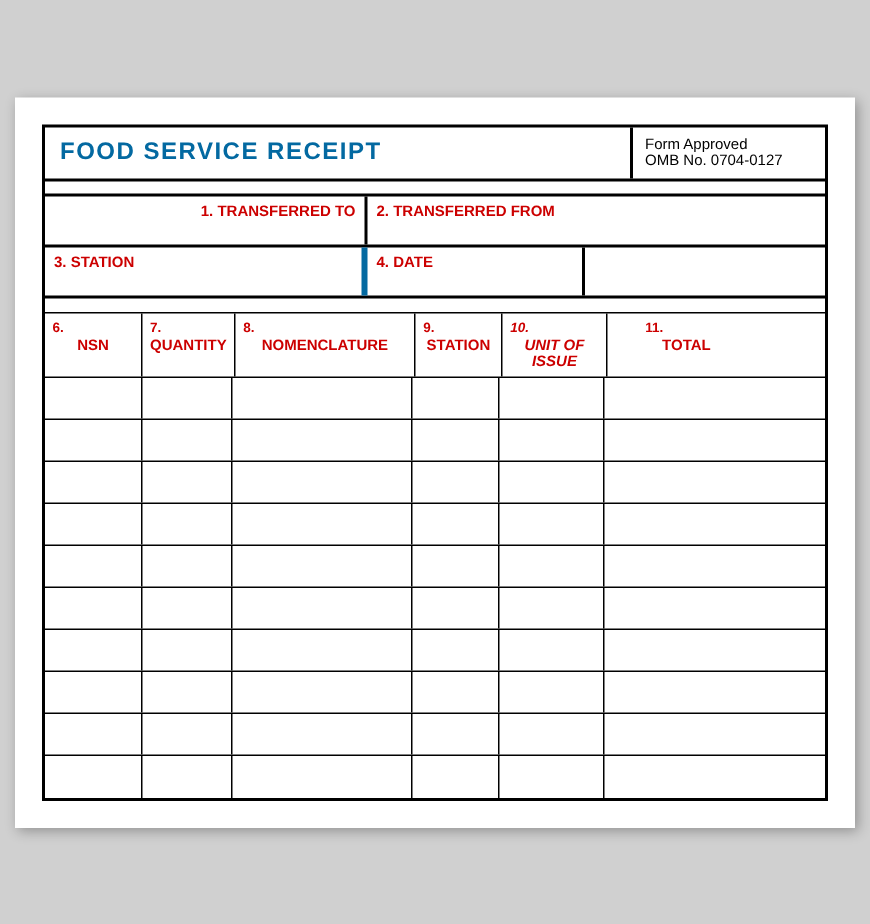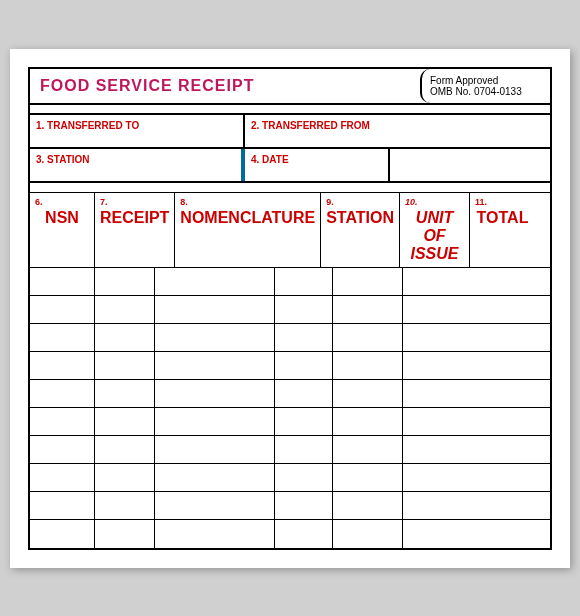--- a/index.html
+++ b/index.html
@@ -33,34 +33,33 @@
     .header-row {
       display: flex;
       border-bottom: 2px solid #000;
     }
 
     .header-title {
       flex: 1;
       padding: 8px 10px;
       font-size: 16px;
       font-weight: bold;
-      color: #be185d;
+      color: #0369a1;
       letter-spacing: 1px;
     }
 
     .header-omb {
       border-left: 2px solid #000;
       padding: 5px 8px;
       font-size: 10px;
       color: #000;
       min-width: 130px;
       display: flex;
       flex-direction: column;
       justify-content: center;
-      border-radius: 10px;
     }
 
     
     .field-row {
       display: flex;
       border-bottom: 1px solid #000;
     }
 
     .field-row.thick-border {
       border-bottom: 2px solid #000;
@@ -105,21 +104,21 @@
       border-right: none;
     }
 
     .col-header .col-num {
       font-size: 9px;
       color: #c00;
       font-weight: bold;
     }
 
     .col-header .col-label {
-      font-size: 16px;
+      font-size: 10px;
       color: #c00;
       font-weight: bold;
       text-align: center;
       margin-top: 2px;
     }
 
     
     .data-row {
       display: flex;
       border-bottom: 1px solid #000;
@@ -139,26 +138,27 @@
     .data-cell:last-child {
       border-right: none;
     }
 
     
     .col-nsn    { flex: 0 0 65px; }
     .col-vouch  { flex: 0 0 60px; }
     .col-nom    { flex: 0 0 120px; }
     .col-qty    { flex: 0 0 58px; }
     .col-unit   { flex: 0 0 70px; font-style: italic; }
-    .col-total  { flex: 0 0 65px; }
+    .col-total  { flex: 0 0 65px; margin-left: 20px; }
 
     
     .row-transfer .cell-to {
       flex: 0 0 215px;
       border-right: 2px solid #000;
+      text-align: right;
     }
     .row-transfer .cell-from {
       flex: 1;
       border-radius: 16px;
     }
 
     
     .row-station .cell-station {
       flex: 0 0 215px;
       border-right: 4px solid #0369a1;
@@ -179,21 +179,21 @@
 </head>
 <body>
 
 <div class="page">
   <div class="form-outer">
 
     <div class="header-row">
       <div class="header-title">FOOD SERVICE  RECEIPT</div>
       <div class="header-omb">
         <span>Form Approved</span>
-        <span>OMB No. 0704-0133</span>
+        <span>OMB No. 0704-0127</span>
       </div>
     </div>
 
     <div class="spacer-row"></div>
 
     <div class="field-row row-transfer thick-border">
       <div class="field-cell cell-to">1. TRANSFERRED TO</div>
       <div class="field-cell cell-from no-right">2. TRANSFERRED FROM</div>
     </div>
 
@@ -204,21 +204,21 @@
 
     <div style="height:10px; border-bottom:1px solid #000;"></div>
 
     <div class="col-header-row">
       <div class="col-header col-nsn">
         <span class="col-num">6.</span>
         <span class="col-label">NSN</span>
       </div>
       <div class="col-header col-vouch">
         <span class="col-num">7.</span>
-        <span class="col-label">RECEIPT</span>
+        <span class="col-label">QUANTITY</span>
       </div>
       <div class="col-header col-nom">
         <span class="col-num">8.</span>
         <span class="col-label">NOMENCLATURE</span>
       </div>
       <div class="col-header col-qty">
         <span class="col-num">9.</span>
         <span class="col-label">STATION</span>
       </div>
       <div class="col-header col-unit">

